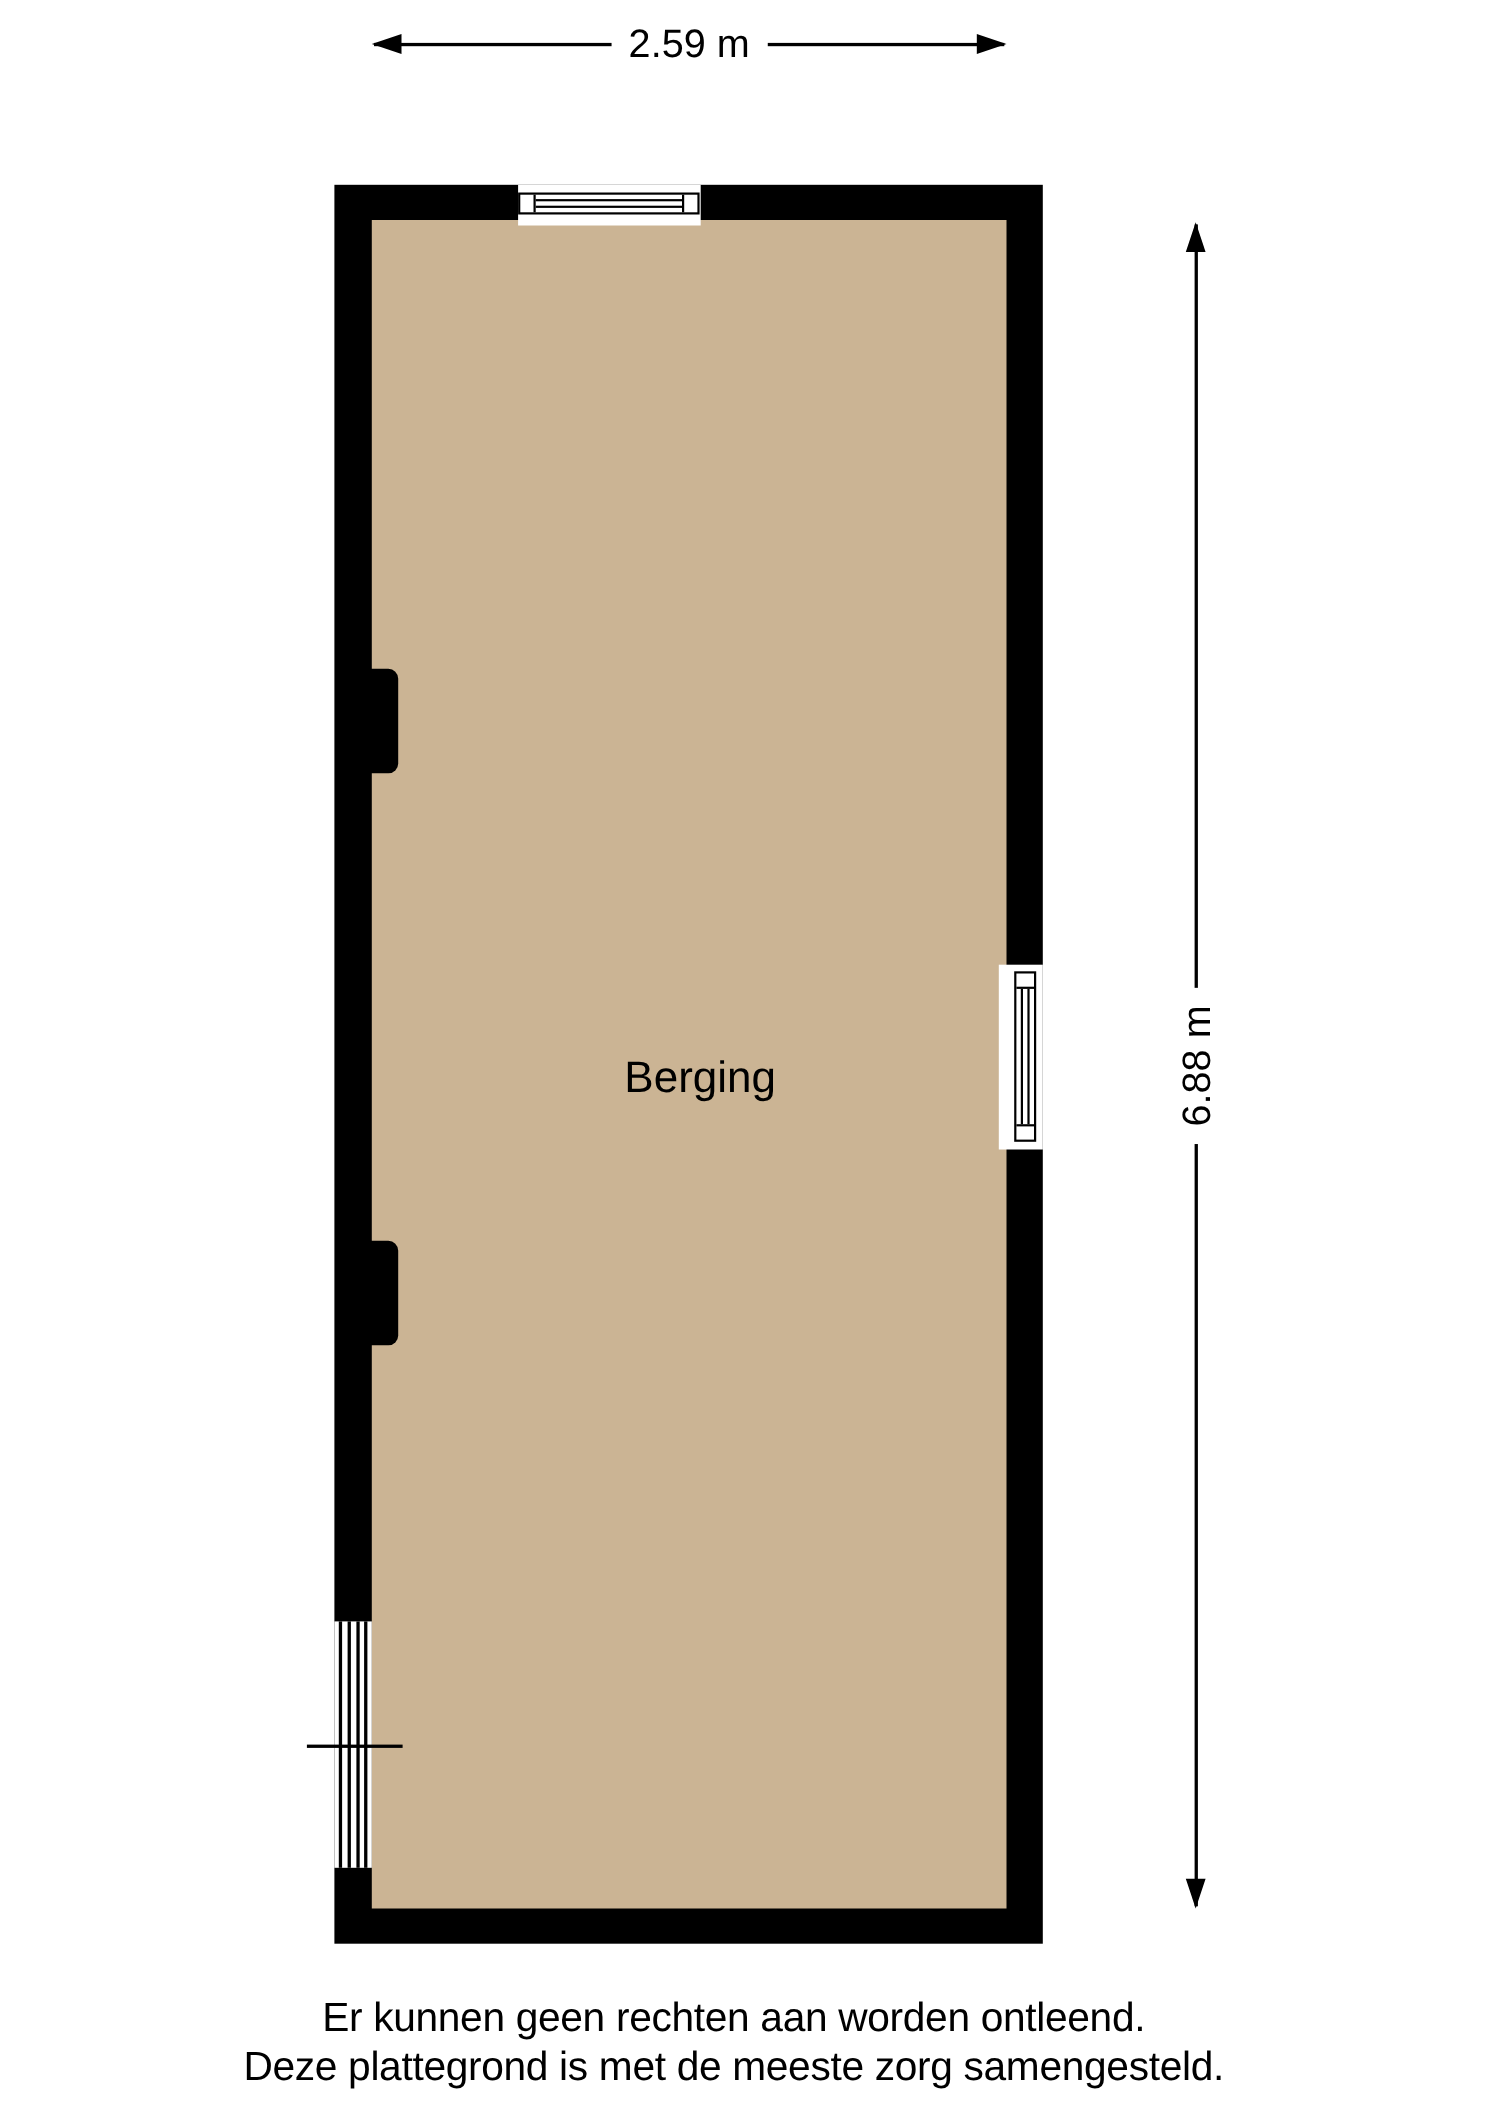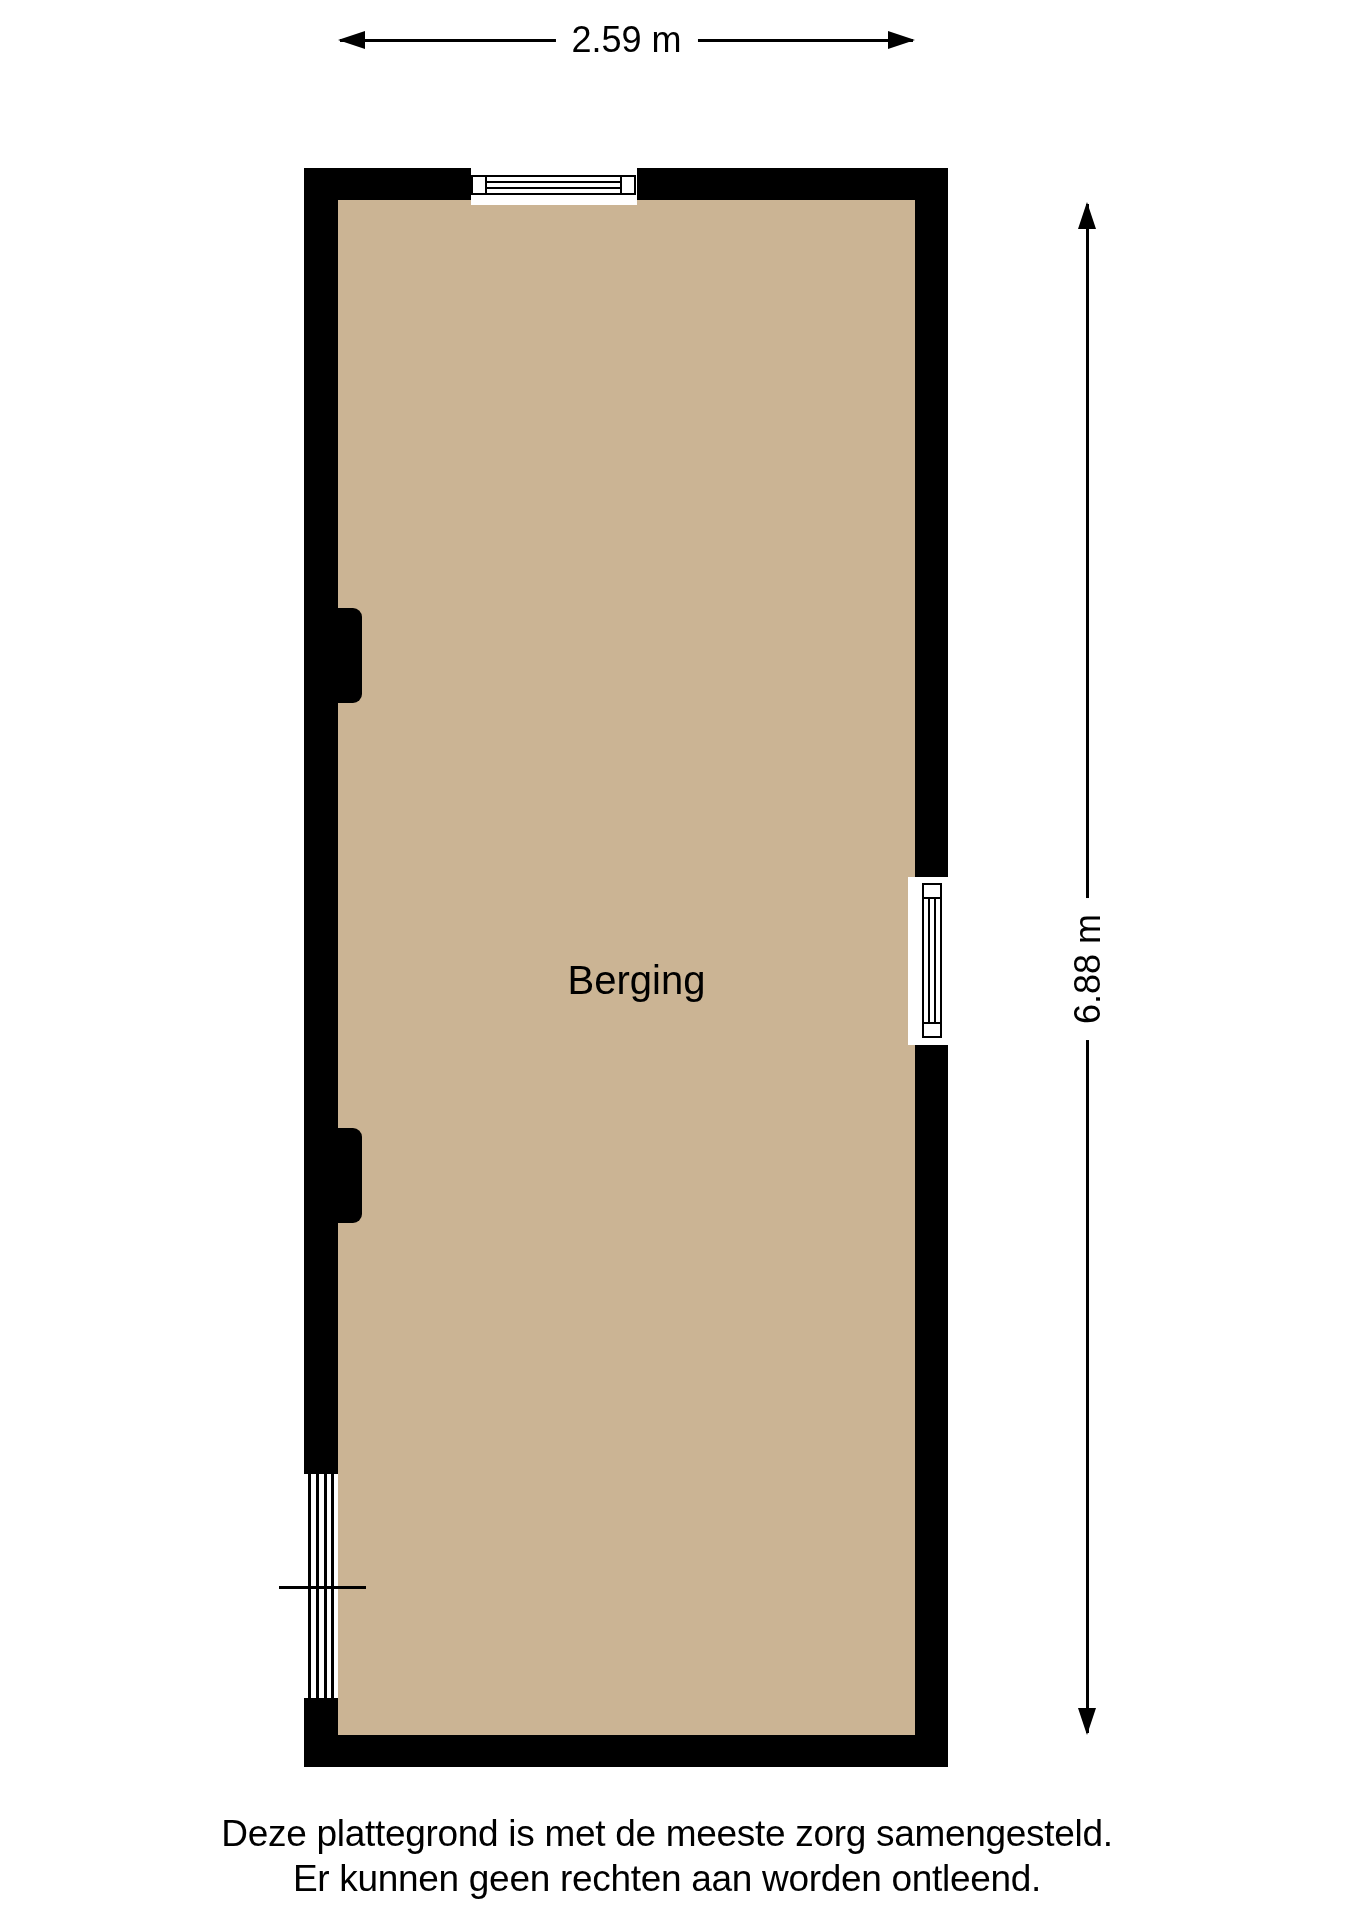--- a/index.html
+++ b/index.html
@@ -107,17 +107,17 @@
   <div class="abs room-label">Berging</div>
 
   <div class="abs dim-v">
     <div class="dline"></div>
     <div class="arr arr-up"></div>
     <div class="arr arr-down"></div>
     <span class="dim-label vert">6.88 m</span>
   </div>
 
   <div class="abs disclaimer">
+    <div>Er kunnen geen rechten aan worden ontleend.</div>
     <div>Deze plattegrond is met de meeste zorg samengesteld.</div>
-    <div>Er kunnen geen rechten aan worden ontleend.</div>
   </div>
 
 </div>
 
 </body></html>

